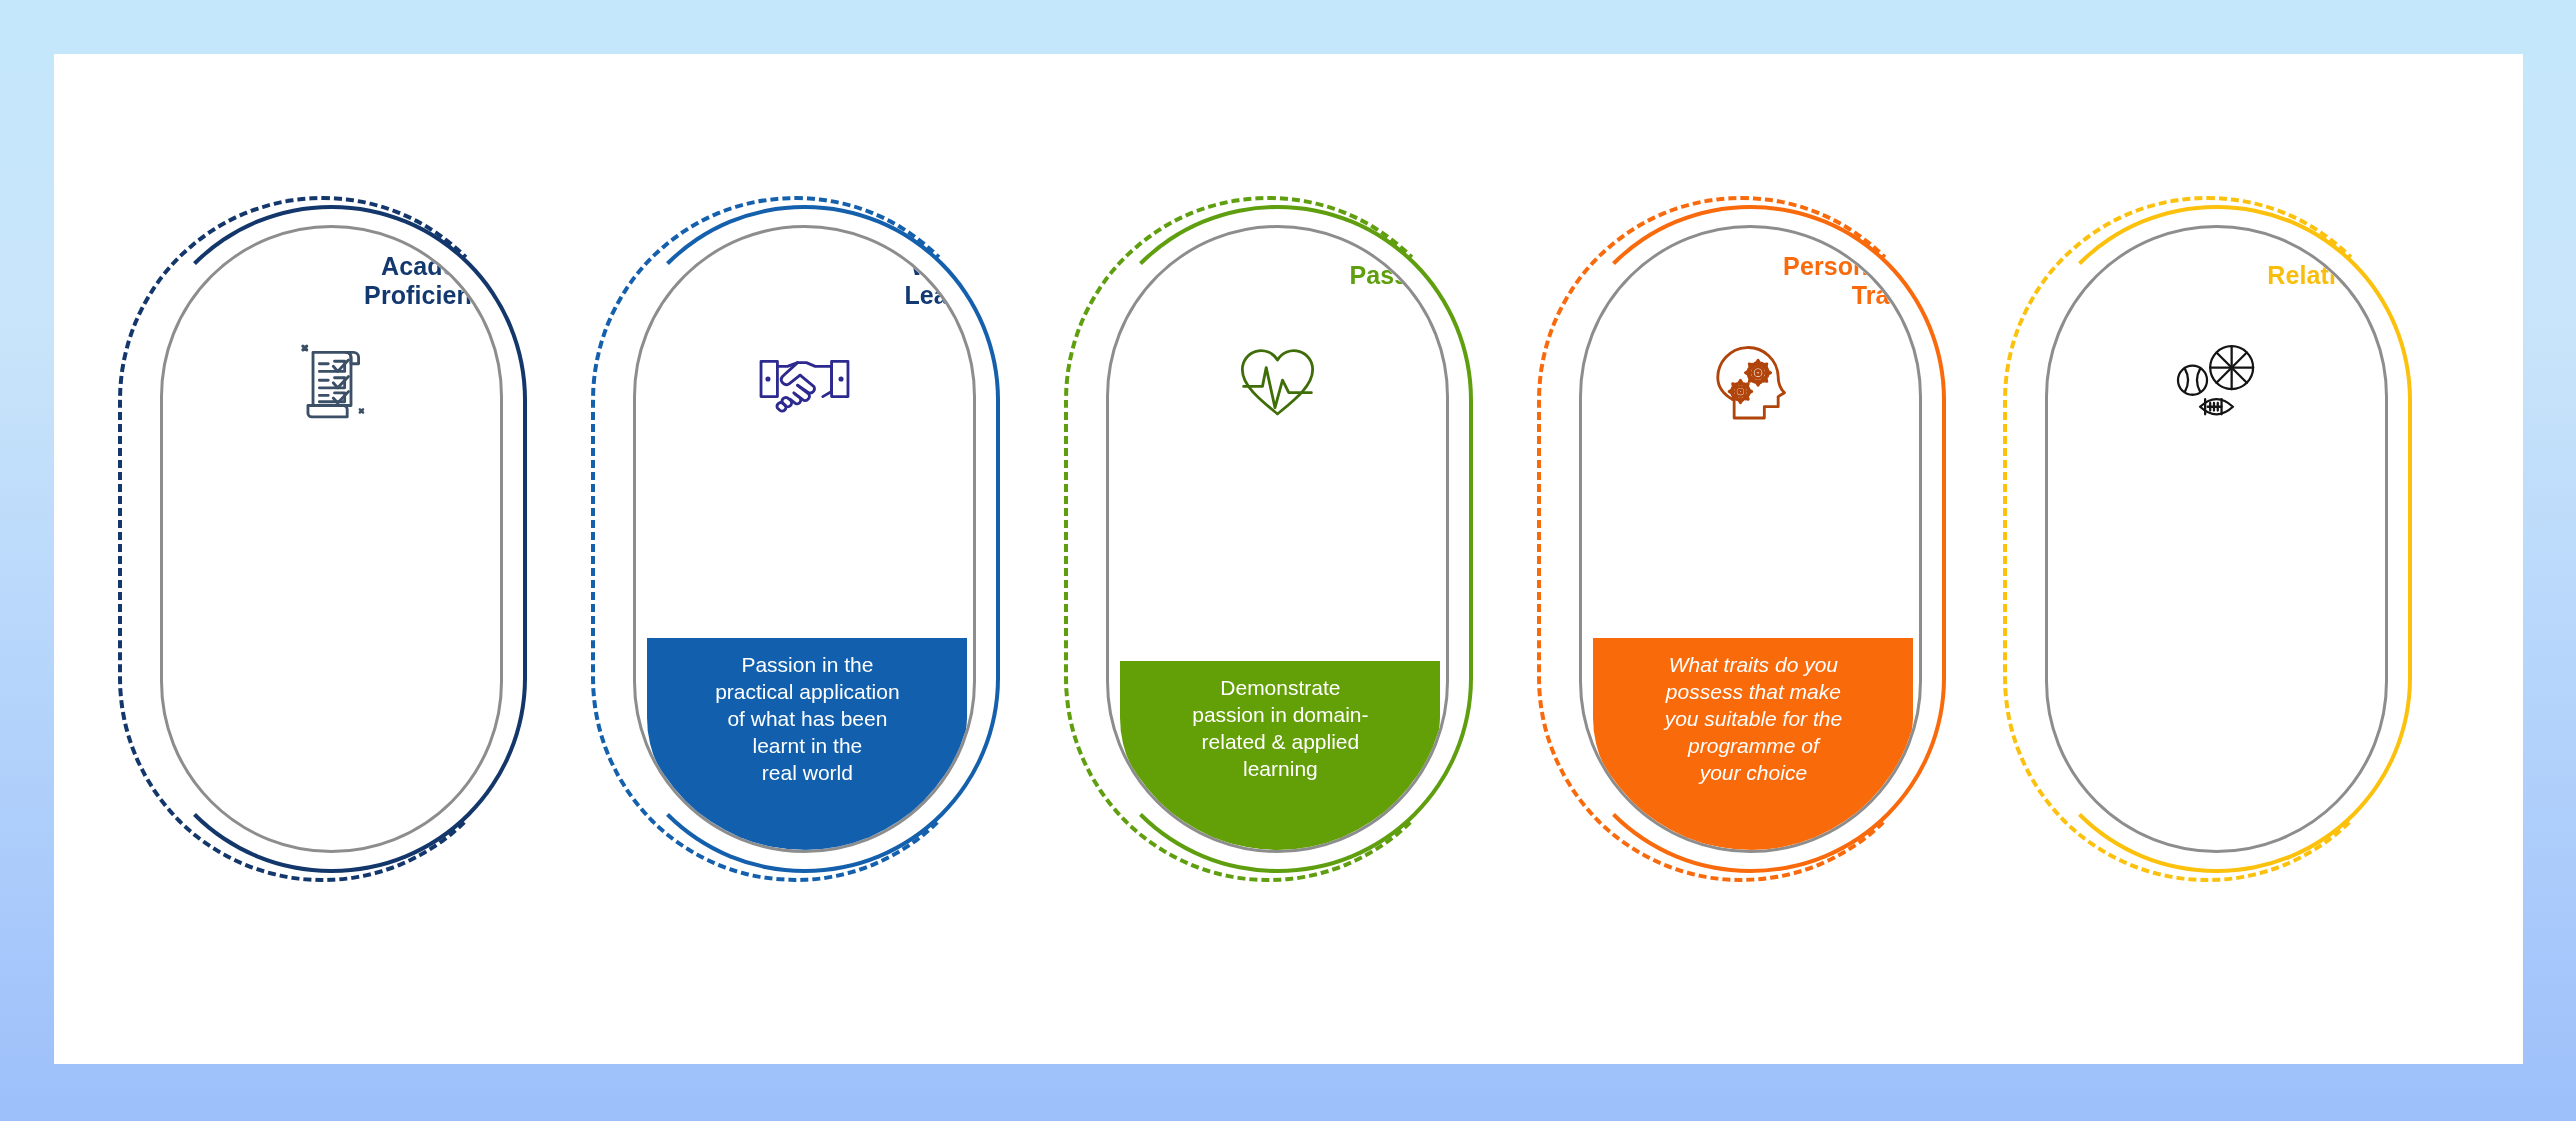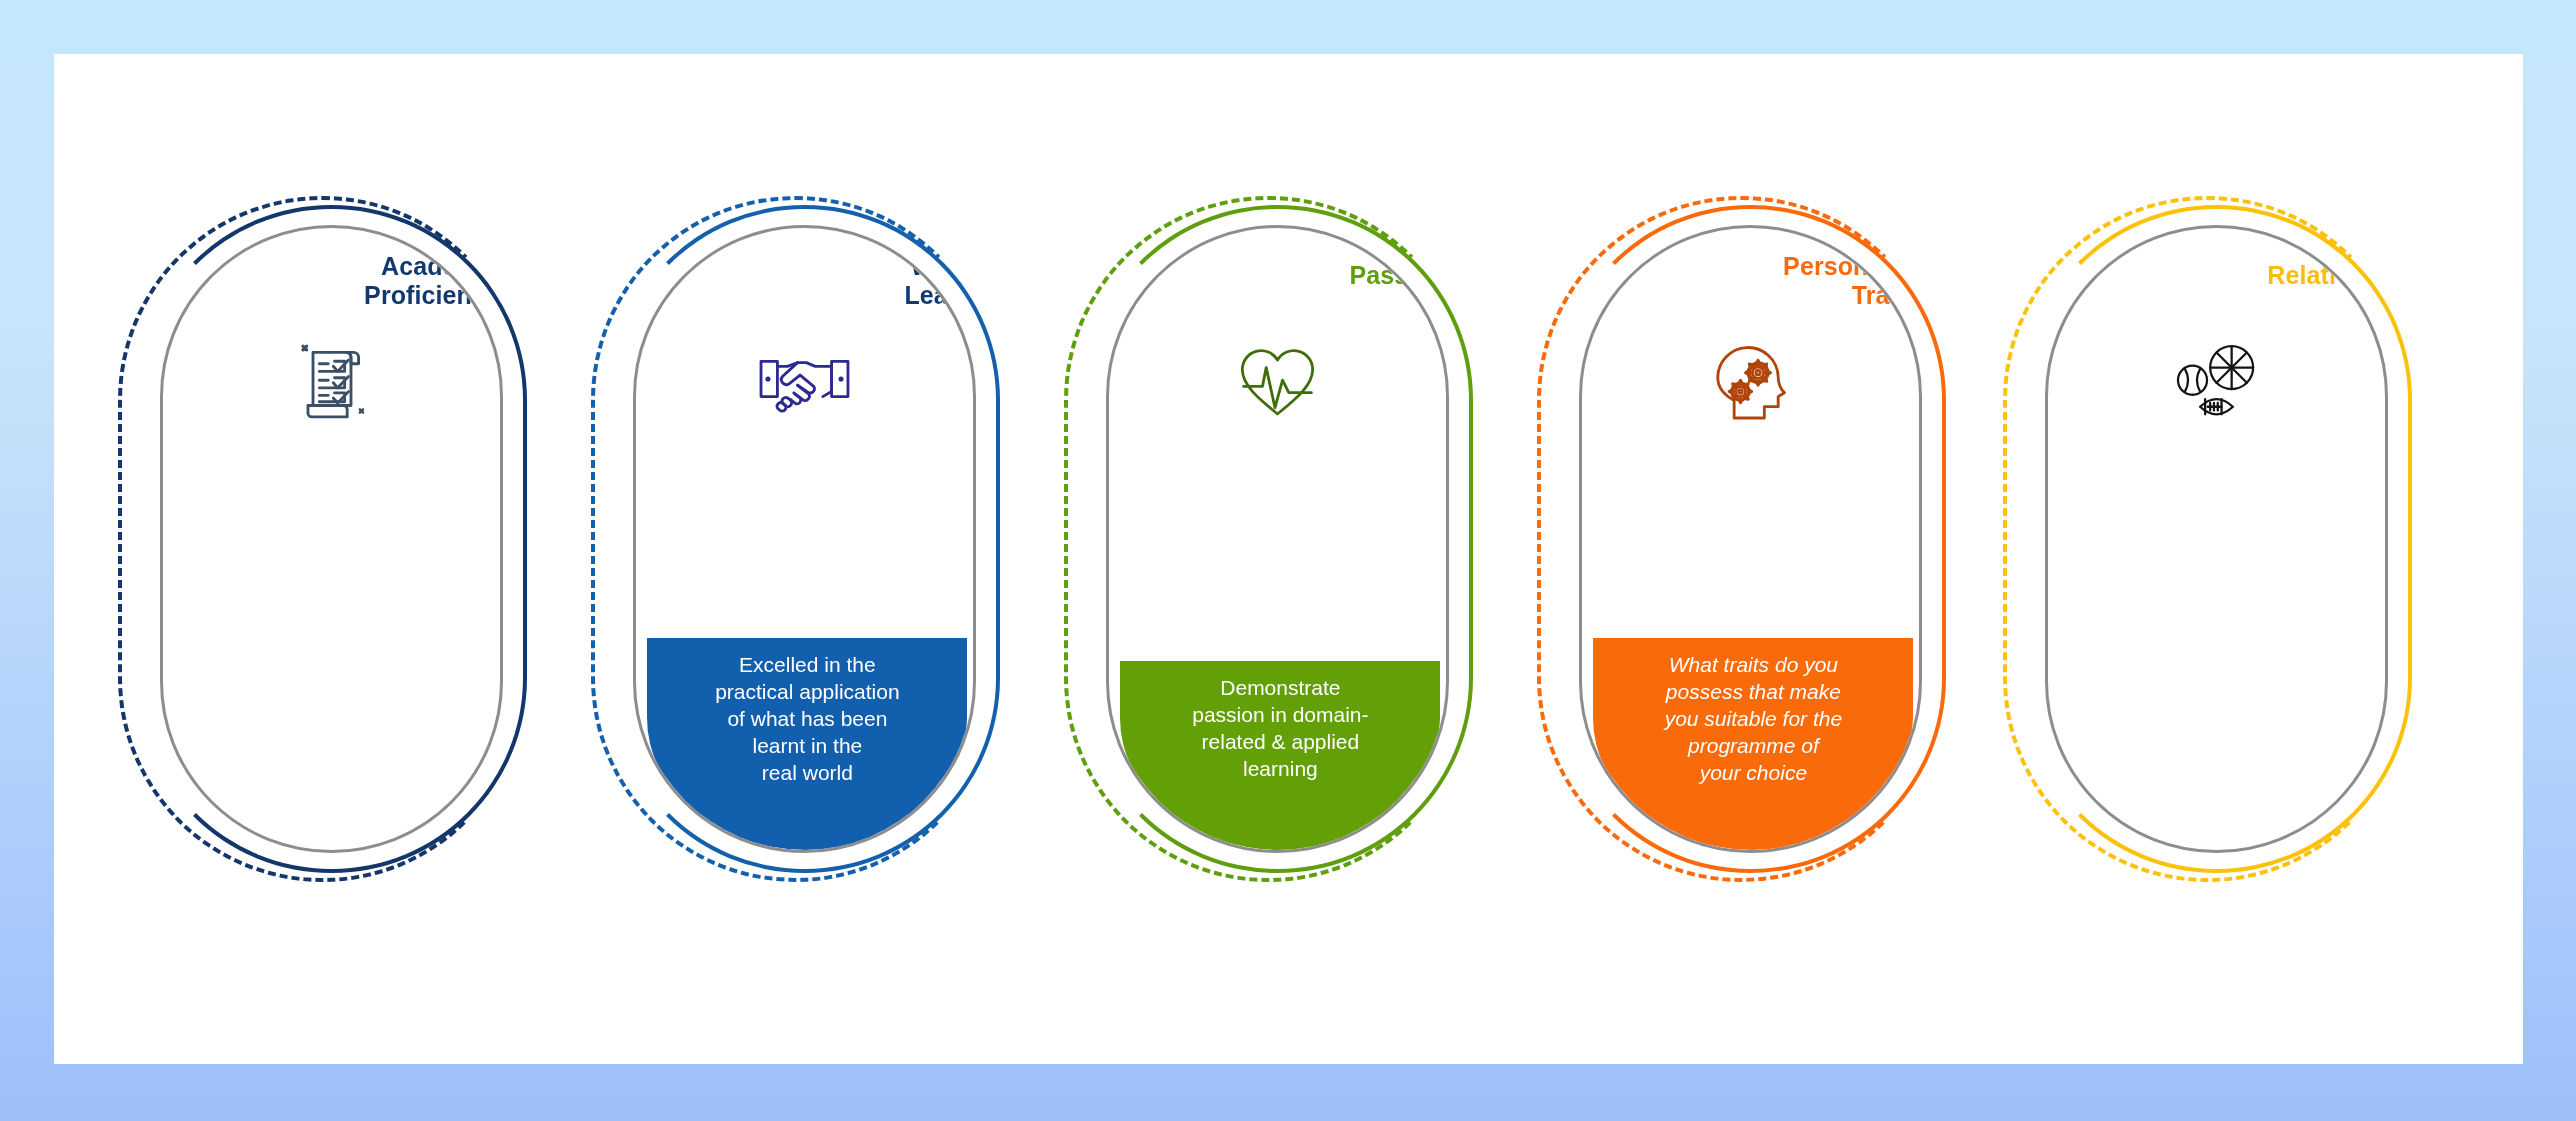--- a/index.html
+++ b/index.html
@@ -193,21 +193,21 @@
             <path d="M64 20 l-24 22 a8 8 0 0 0 10 12 l18 -14"></path>
             <path d="M68 40 l22 18 a7 7 0 0 1 -8 10 l-18 -12"></path>
             <path d="M64 56 l18 14 a7 7 0 0 1 -8 10 l-14 -10"></path>
             <path d="M58 68 l10 8 a6 6 0 0 1 -7 9 l-9 -7"></path>
             <path d="M48 76 a6 6 0 0 0 -8 8 l4 4 a6 6 0 0 0 9 -8 z"></path>
             <path d="M40 84 a6 6 0 0 0 -8 8 l3 3 a6 6 0 0 0 9 -8 z"></path>
             <circle cx="17" cy="46" r="1.8" fill="#2d2a8f"></circle>
             <circle cx="133" cy="46" r="1.8" fill="#2d2a8f"></circle>
           </svg>
         </div>
-        <div class="card-body">Excelled in the
+        <div class="card-body">Passion in the
 practical application
 of what has been
 learnt in the
 real world</div>
       </div>
     </div>
 
     <div class="card card-3">
       <div class="ring-outer-dashed"></div>
       <div class="ring-outer-solid"></div>

